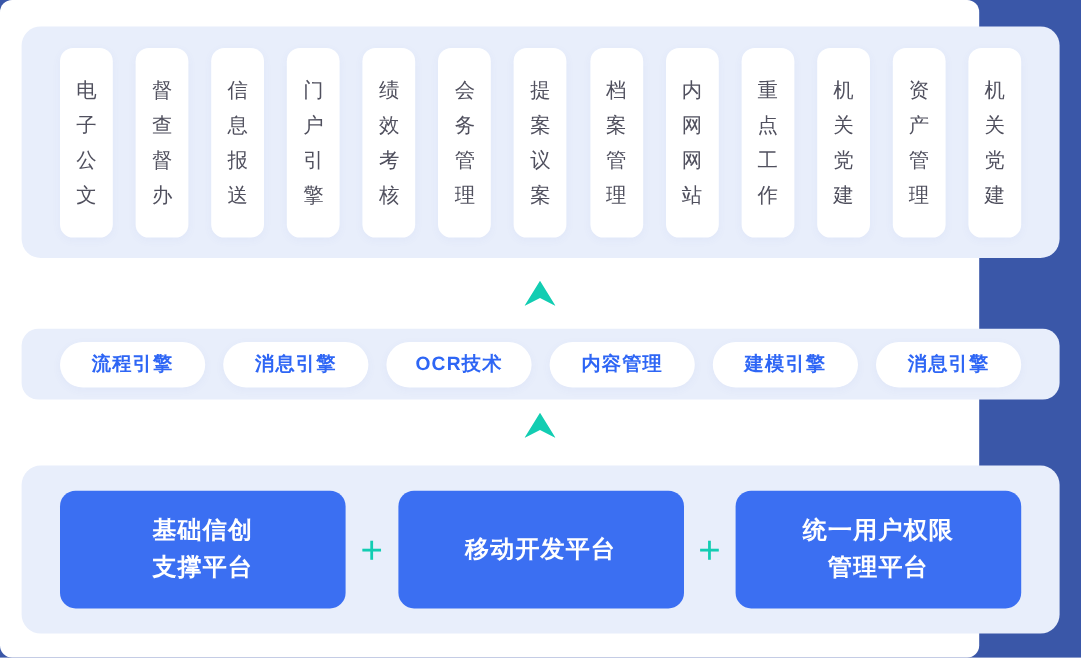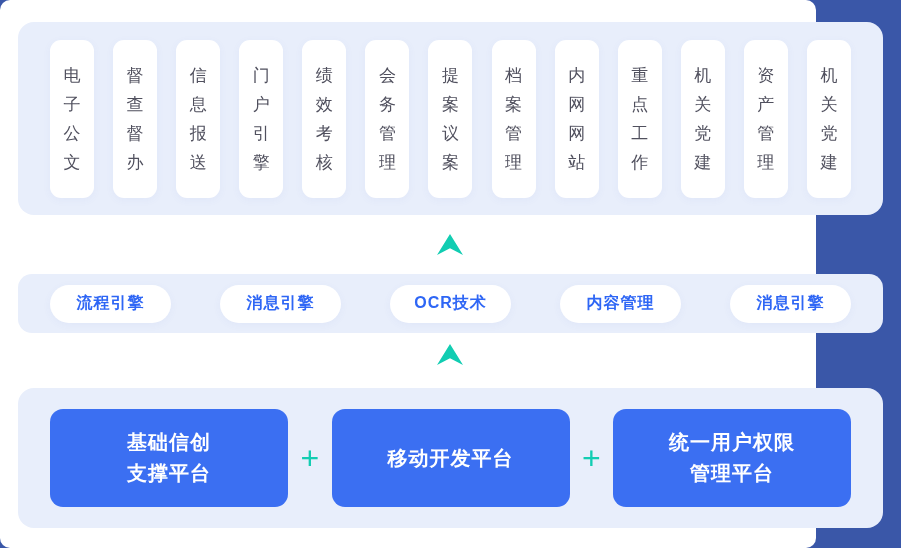--- a/index.html
+++ b/index.html
@@ -135,20 +135,21 @@
       </div>
   </div>
 
   <span class="arrow-up arrow-1"></span>
 
   <div class="panel engines-panel">
     <div class="engine-pill">流程引擎</div>
     <div class="engine-pill">消息引擎</div>
     <div class="engine-pill">OCR技术</div>
     <div class="engine-pill">内容管理</div>
+    <div class="engine-pill">建模引擎</div>
     <div class="engine-pill">消息引擎</div>
   </div>
 
   <span class="arrow-up arrow-2"></span>
 
   <div class="panel platforms-panel">
     <div class="platform-btn">基础信创
 支撑平台</div>
     <span class="plus">+</span>
     <div class="platform-btn">移动开发平台</div>

